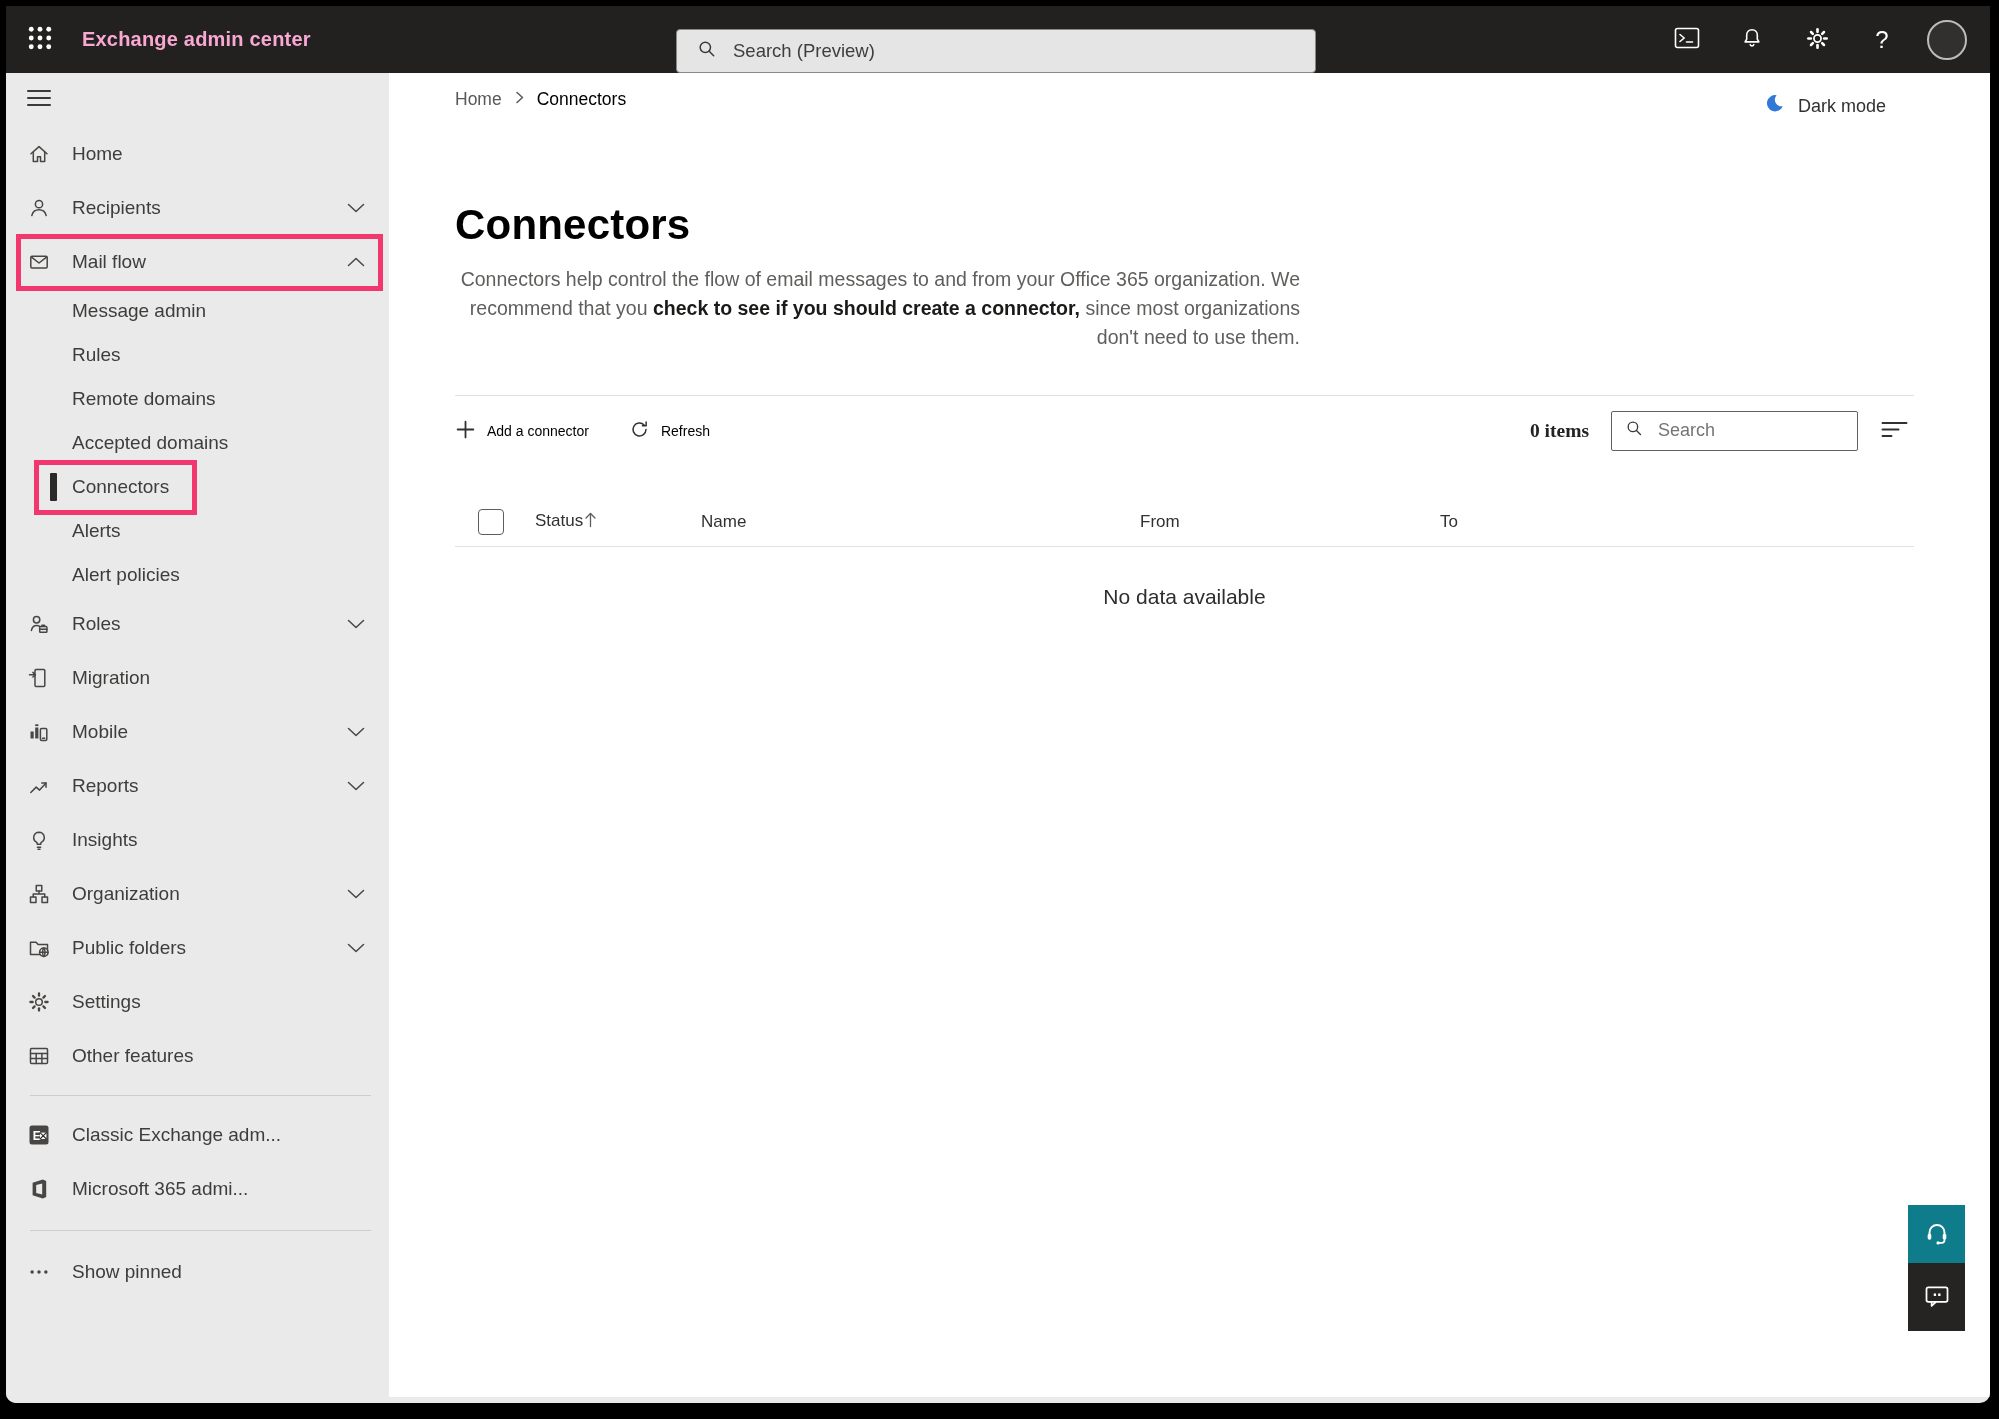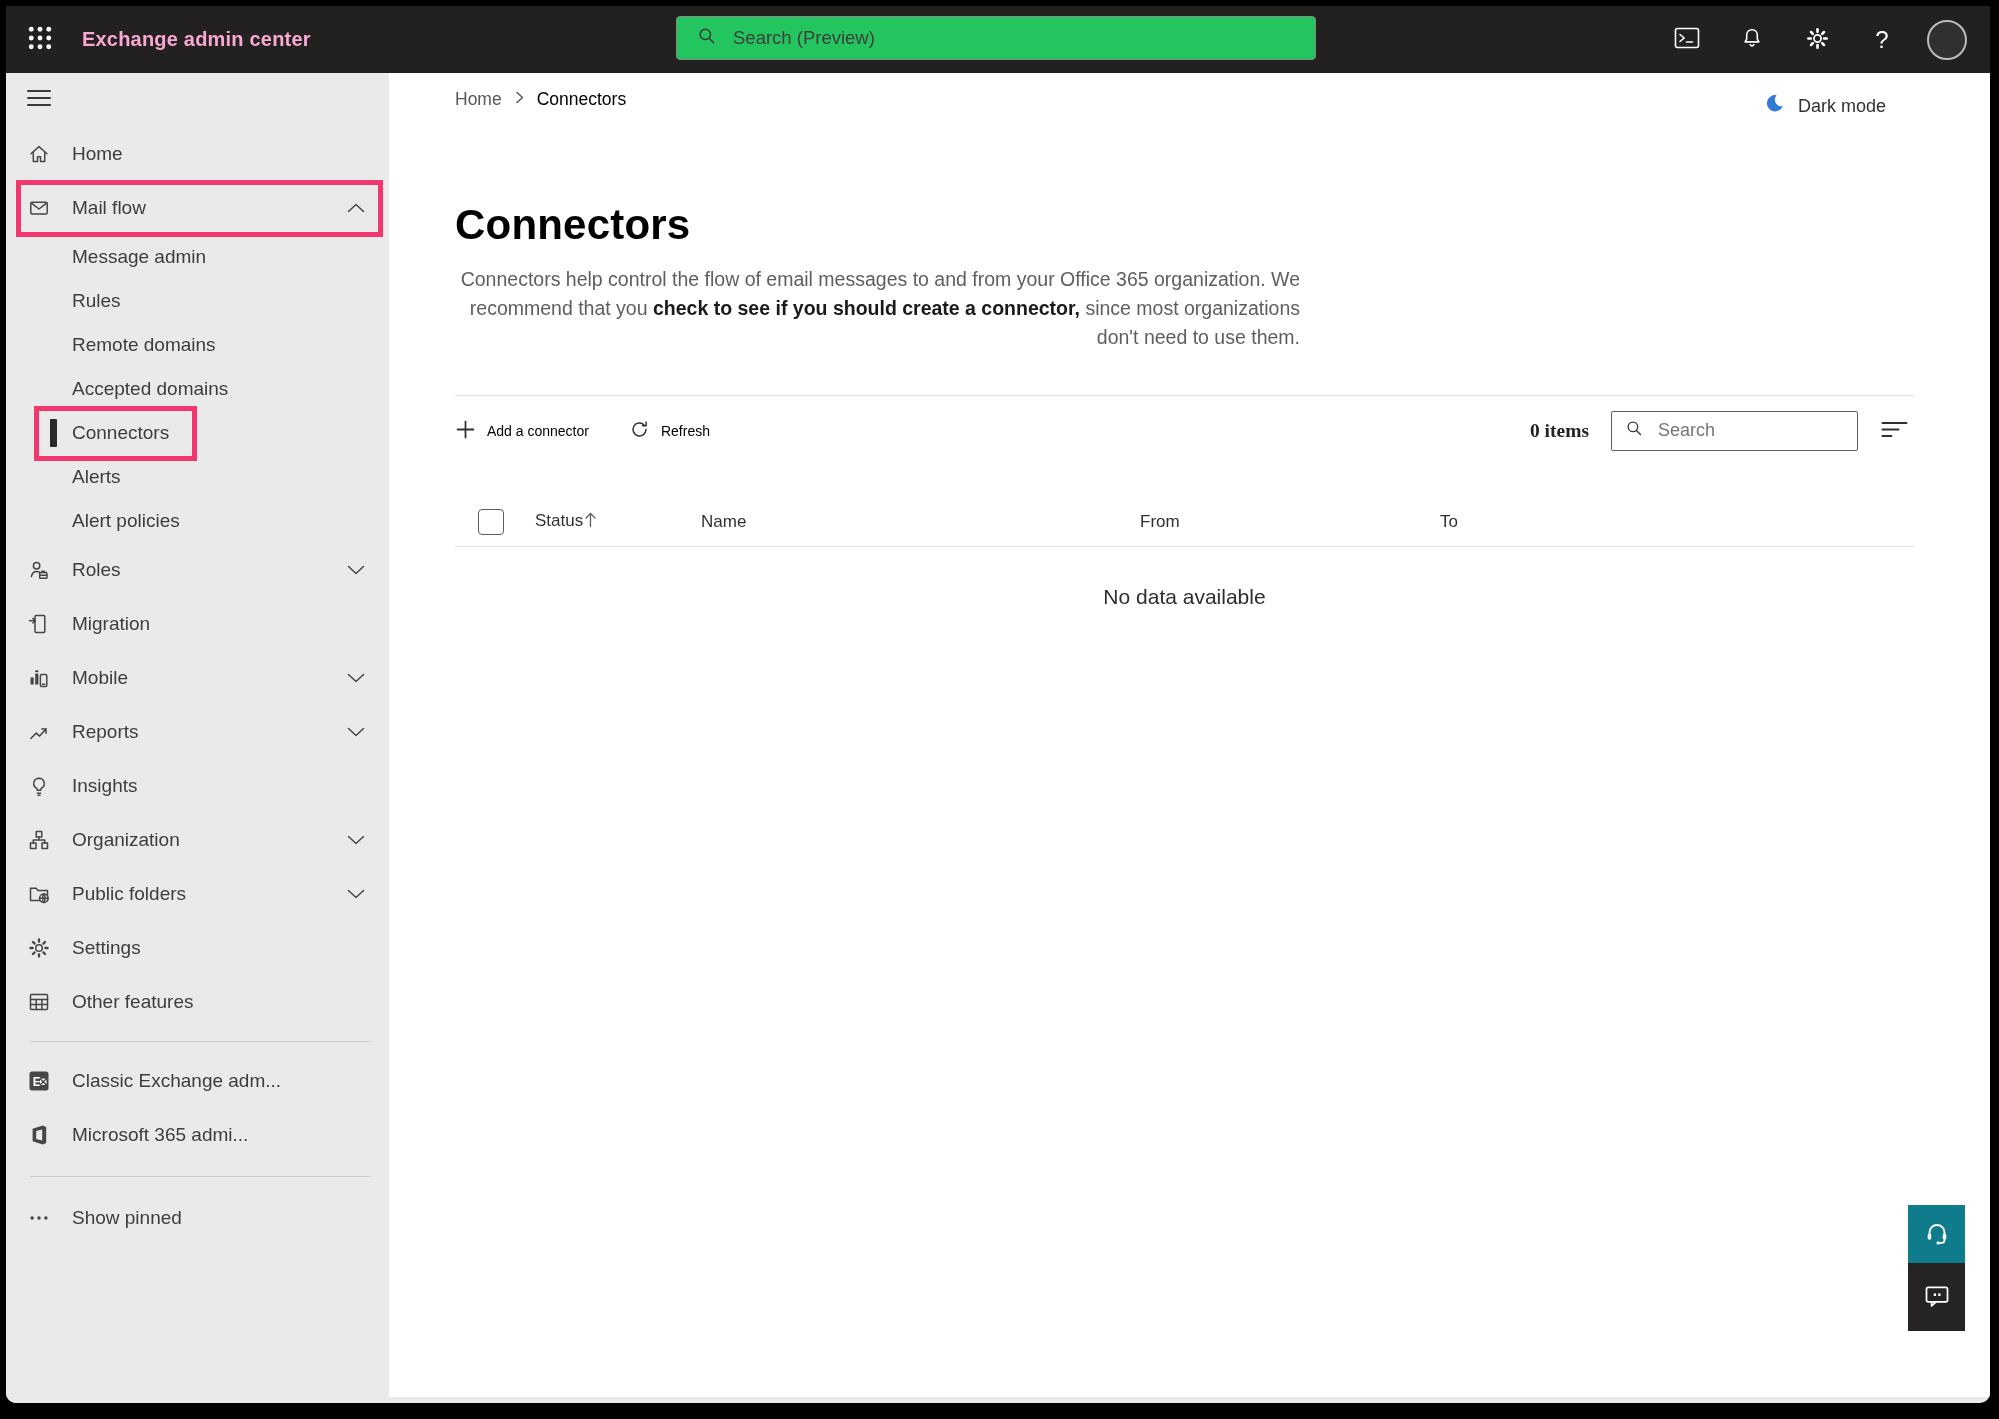--- a/index.html
+++ b/index.html
@@ -4,21 +4,21 @@
 <style>
   html,body{margin:0;padding:0;width:1999px;height:1419px;background:#000;
     font-family:"Liberation Sans","DejaVu Sans",sans-serif;-webkit-font-smoothing:antialiased;}
   *{box-sizing:border-box;}
   .frame{position:absolute;left:6px;top:6px;width:1984px;height:1397px;background:#eaeaea;
     border-radius:0 0 10px 10px;overflow:hidden;}
   
   .topbar{position:absolute;left:0;top:0;right:0;height:67px;background:#232120;display:flex;align-items:center;}
   .waffle{width:48px;height:48px;margin-left:10px;background:none;border:none;display:flex;align-items:center;justify-content:center;cursor:pointer;}
   .app-title{color:#f9a8d4;font-size:20px;font-weight:700;margin-left:18px;letter-spacing:.2px;}
-  .tb-search{position:absolute;left:670px;top:10px;width:640px;height:44px;background:#22c55e;
+  .tb-search{position:absolute;left:670px;top:23px;width:640px;height:44px;background:#e5e5e5;
     border:1.5px solid #8a8886;border-radius:4px;display:flex;align-items:center;padding-left:20px;}
   .tb-search input{border:none;background:transparent;outline:none;font-size:18.5px;color:#3b3a39;margin-left:14px;width:520px;
     font-family:"Liberation Sans","DejaVu Sans",sans-serif;}
   .tb-search input::placeholder{color:#3f3e3d;opacity:1;}
   .tb-icons{position:absolute;right:23px;top:0;height:67px;display:flex;align-items:center;gap:25px;}
   .tb-btn{width:40px;height:44px;background:none;border:none;display:flex;align-items:center;justify-content:center;cursor:pointer;color:#fff;}
   .help-glyph{color:#fff;font-size:24px;font-weight:400;}
   .avatar{width:40px;height:40px;border-radius:50%;border:2px solid #bdbcbb;background:#31302f;cursor:pointer;}
   
   .sidebar{position:absolute;left:0;top:67px;width:383px;bottom:0;background:#eaeaea;}
@@ -164,20 +164,34 @@
       <div class="nav-row r54">
         <span class="nicon">
           <svg width="24" height="24" viewBox="0 0 24 24">
               <path d="M4 11.8 12 4.6l8 7.2"></path>
               <path d="M6.3 10.3V19.4h4.2v-4.6h3v4.6h4.2v-9.1"></path>
             </svg>
         </span>
         <span class="nlabel">Home</span>
       </div>
 
+      <div class="nav-row r54">
+        <span class="nicon">
+          <svg width="24" height="24" viewBox="0 0 24 24">
+              <circle cx="12" cy="8.2" r="3.6"></circle>
+              <path d="M4.8 19.6c.9-3.8 3.6-5.8 7.2-5.8s6.3 2 7.2 5.8"></path>
+            </svg>
+        </span>
+        <span class="nlabel">Recipients</span>
+        <span class="chev">
+          <svg width="18" height="10" viewBox="0 0 18 10">
+              <polyline points="1.5,1.5 9,8.5 16.5,1.5"></polyline>
+            </svg>
+        </span>
+      </div>
 
       <div class="nav-row r54">
         <span class="nicon">
           <svg width="24" height="24" viewBox="0 0 24 24">
               <rect x="3.8" y="6.2" width="16.4" height="11.8" rx="1.2"></rect>
               <path d="M4.5 7.2 12 13l7.5-5.8"></path>
             </svg>
         </span>
         <span class="nlabel">Mail flow</span>
         <span class="chev">

